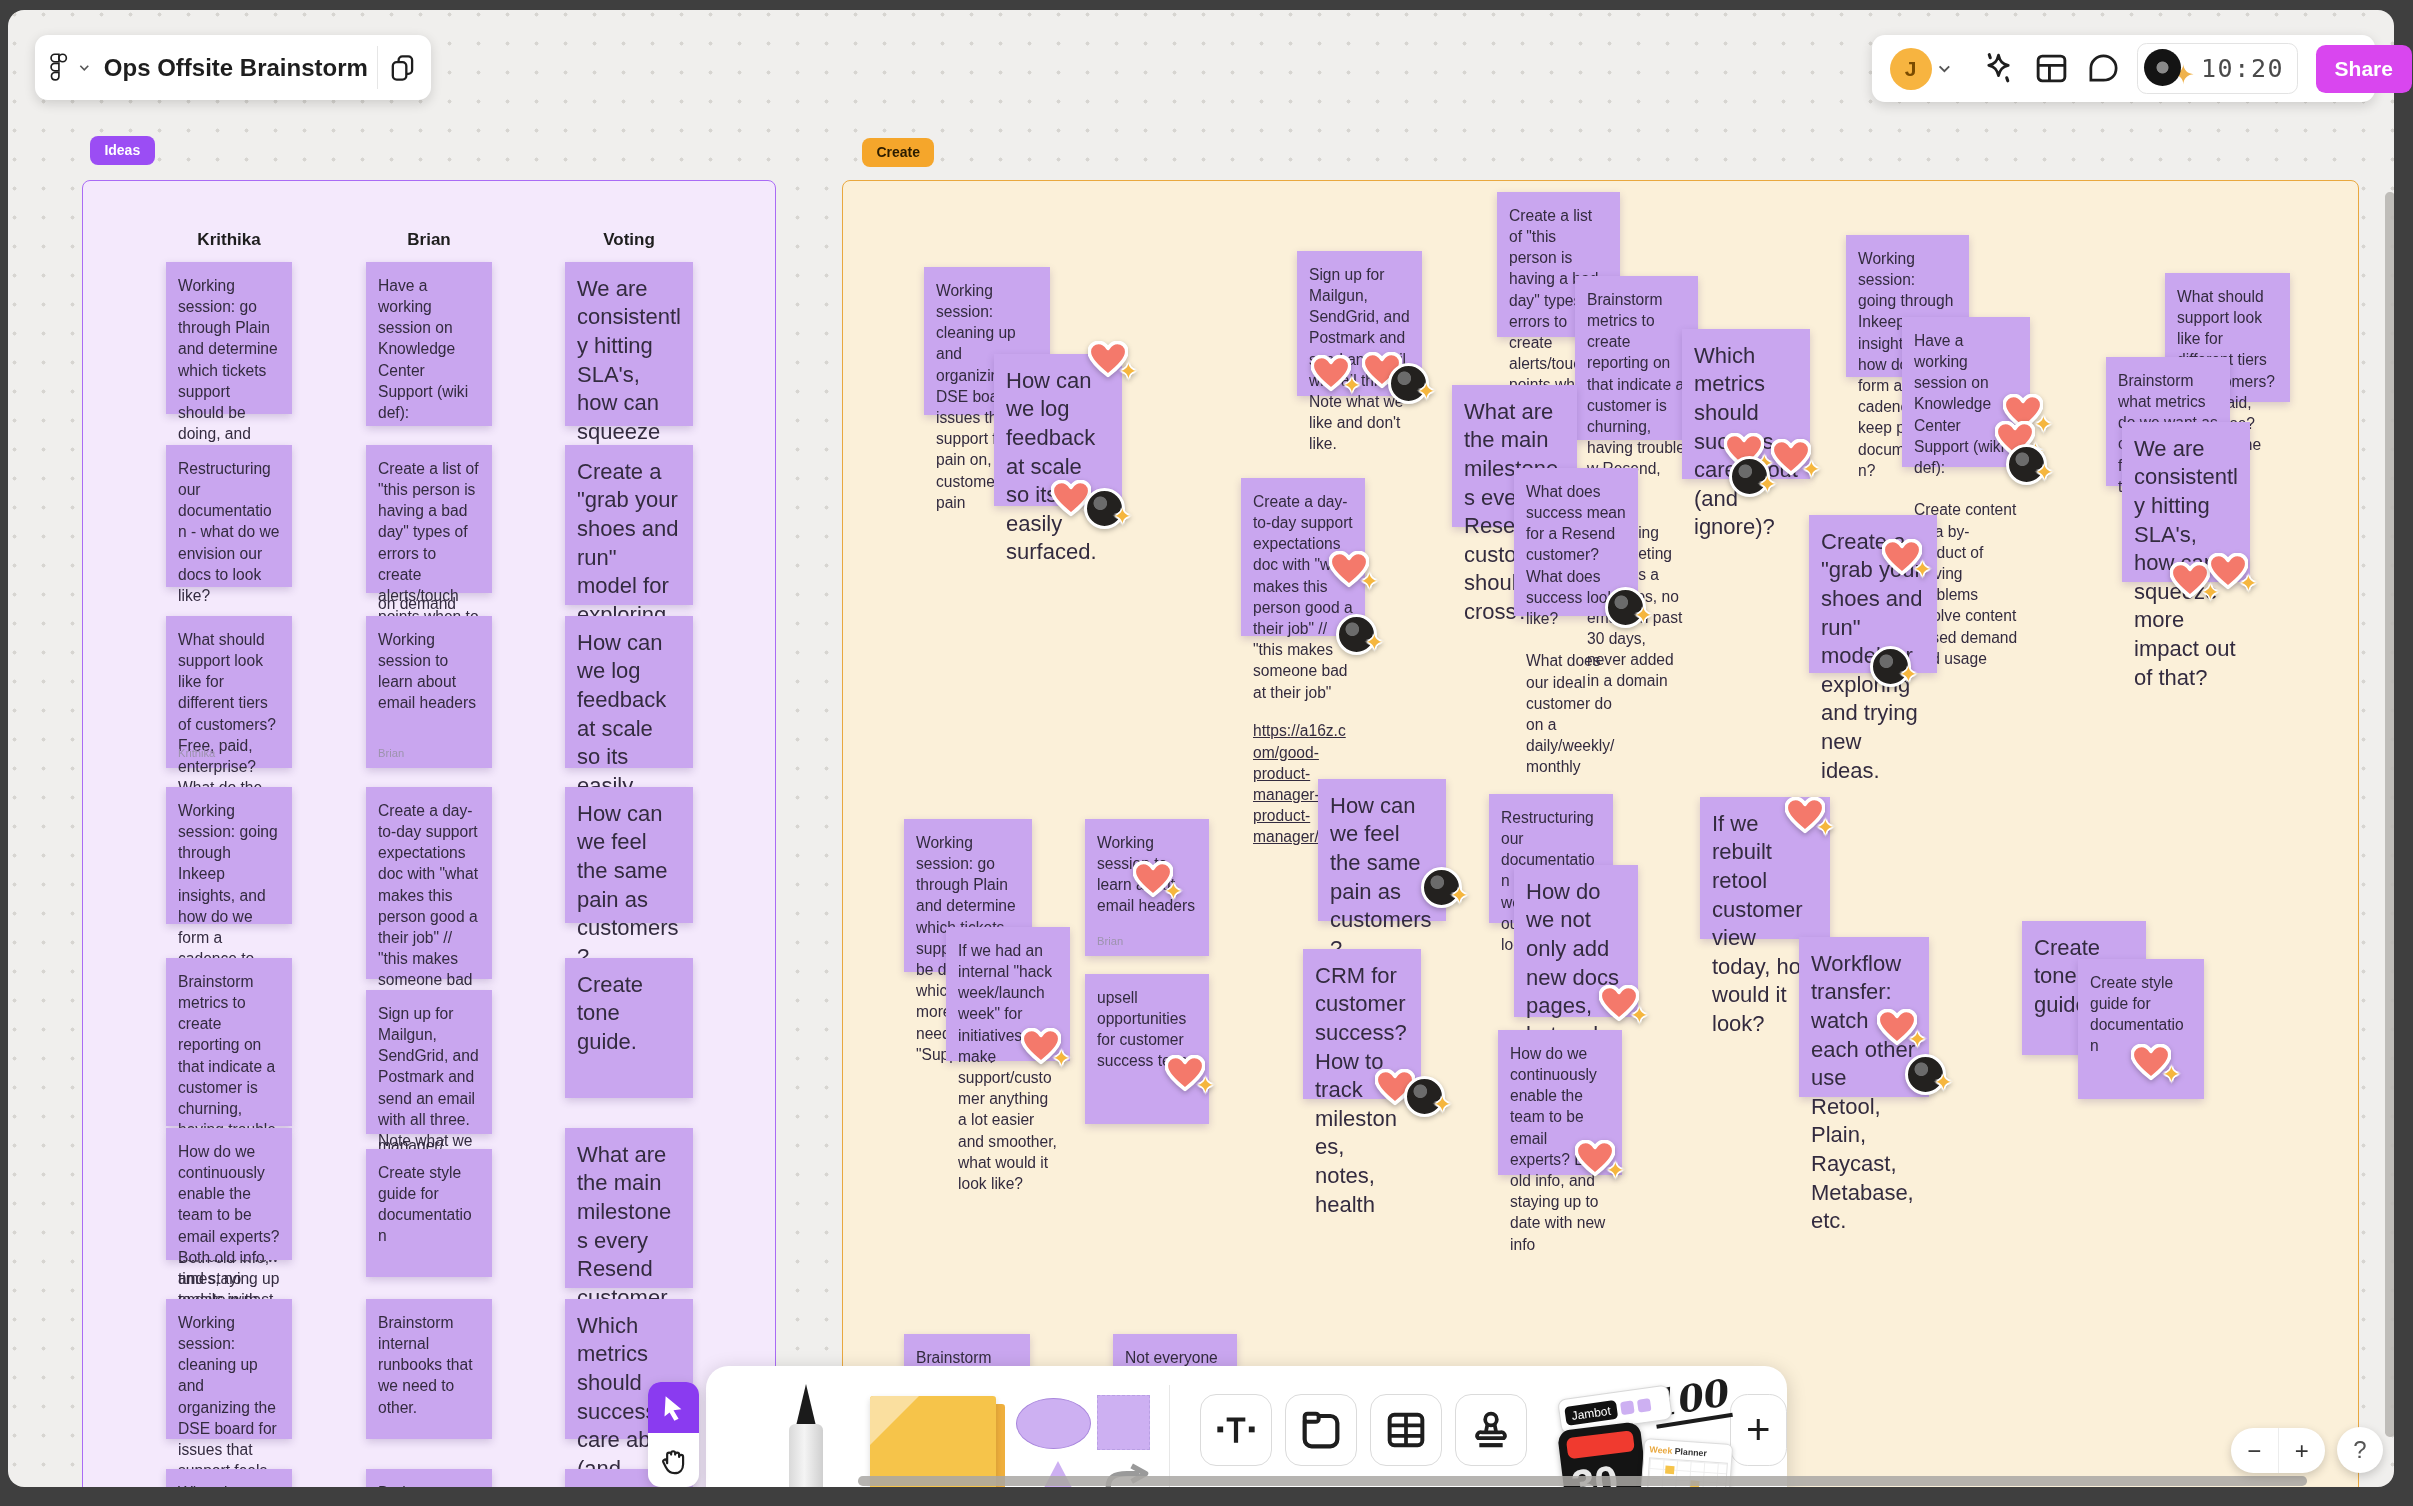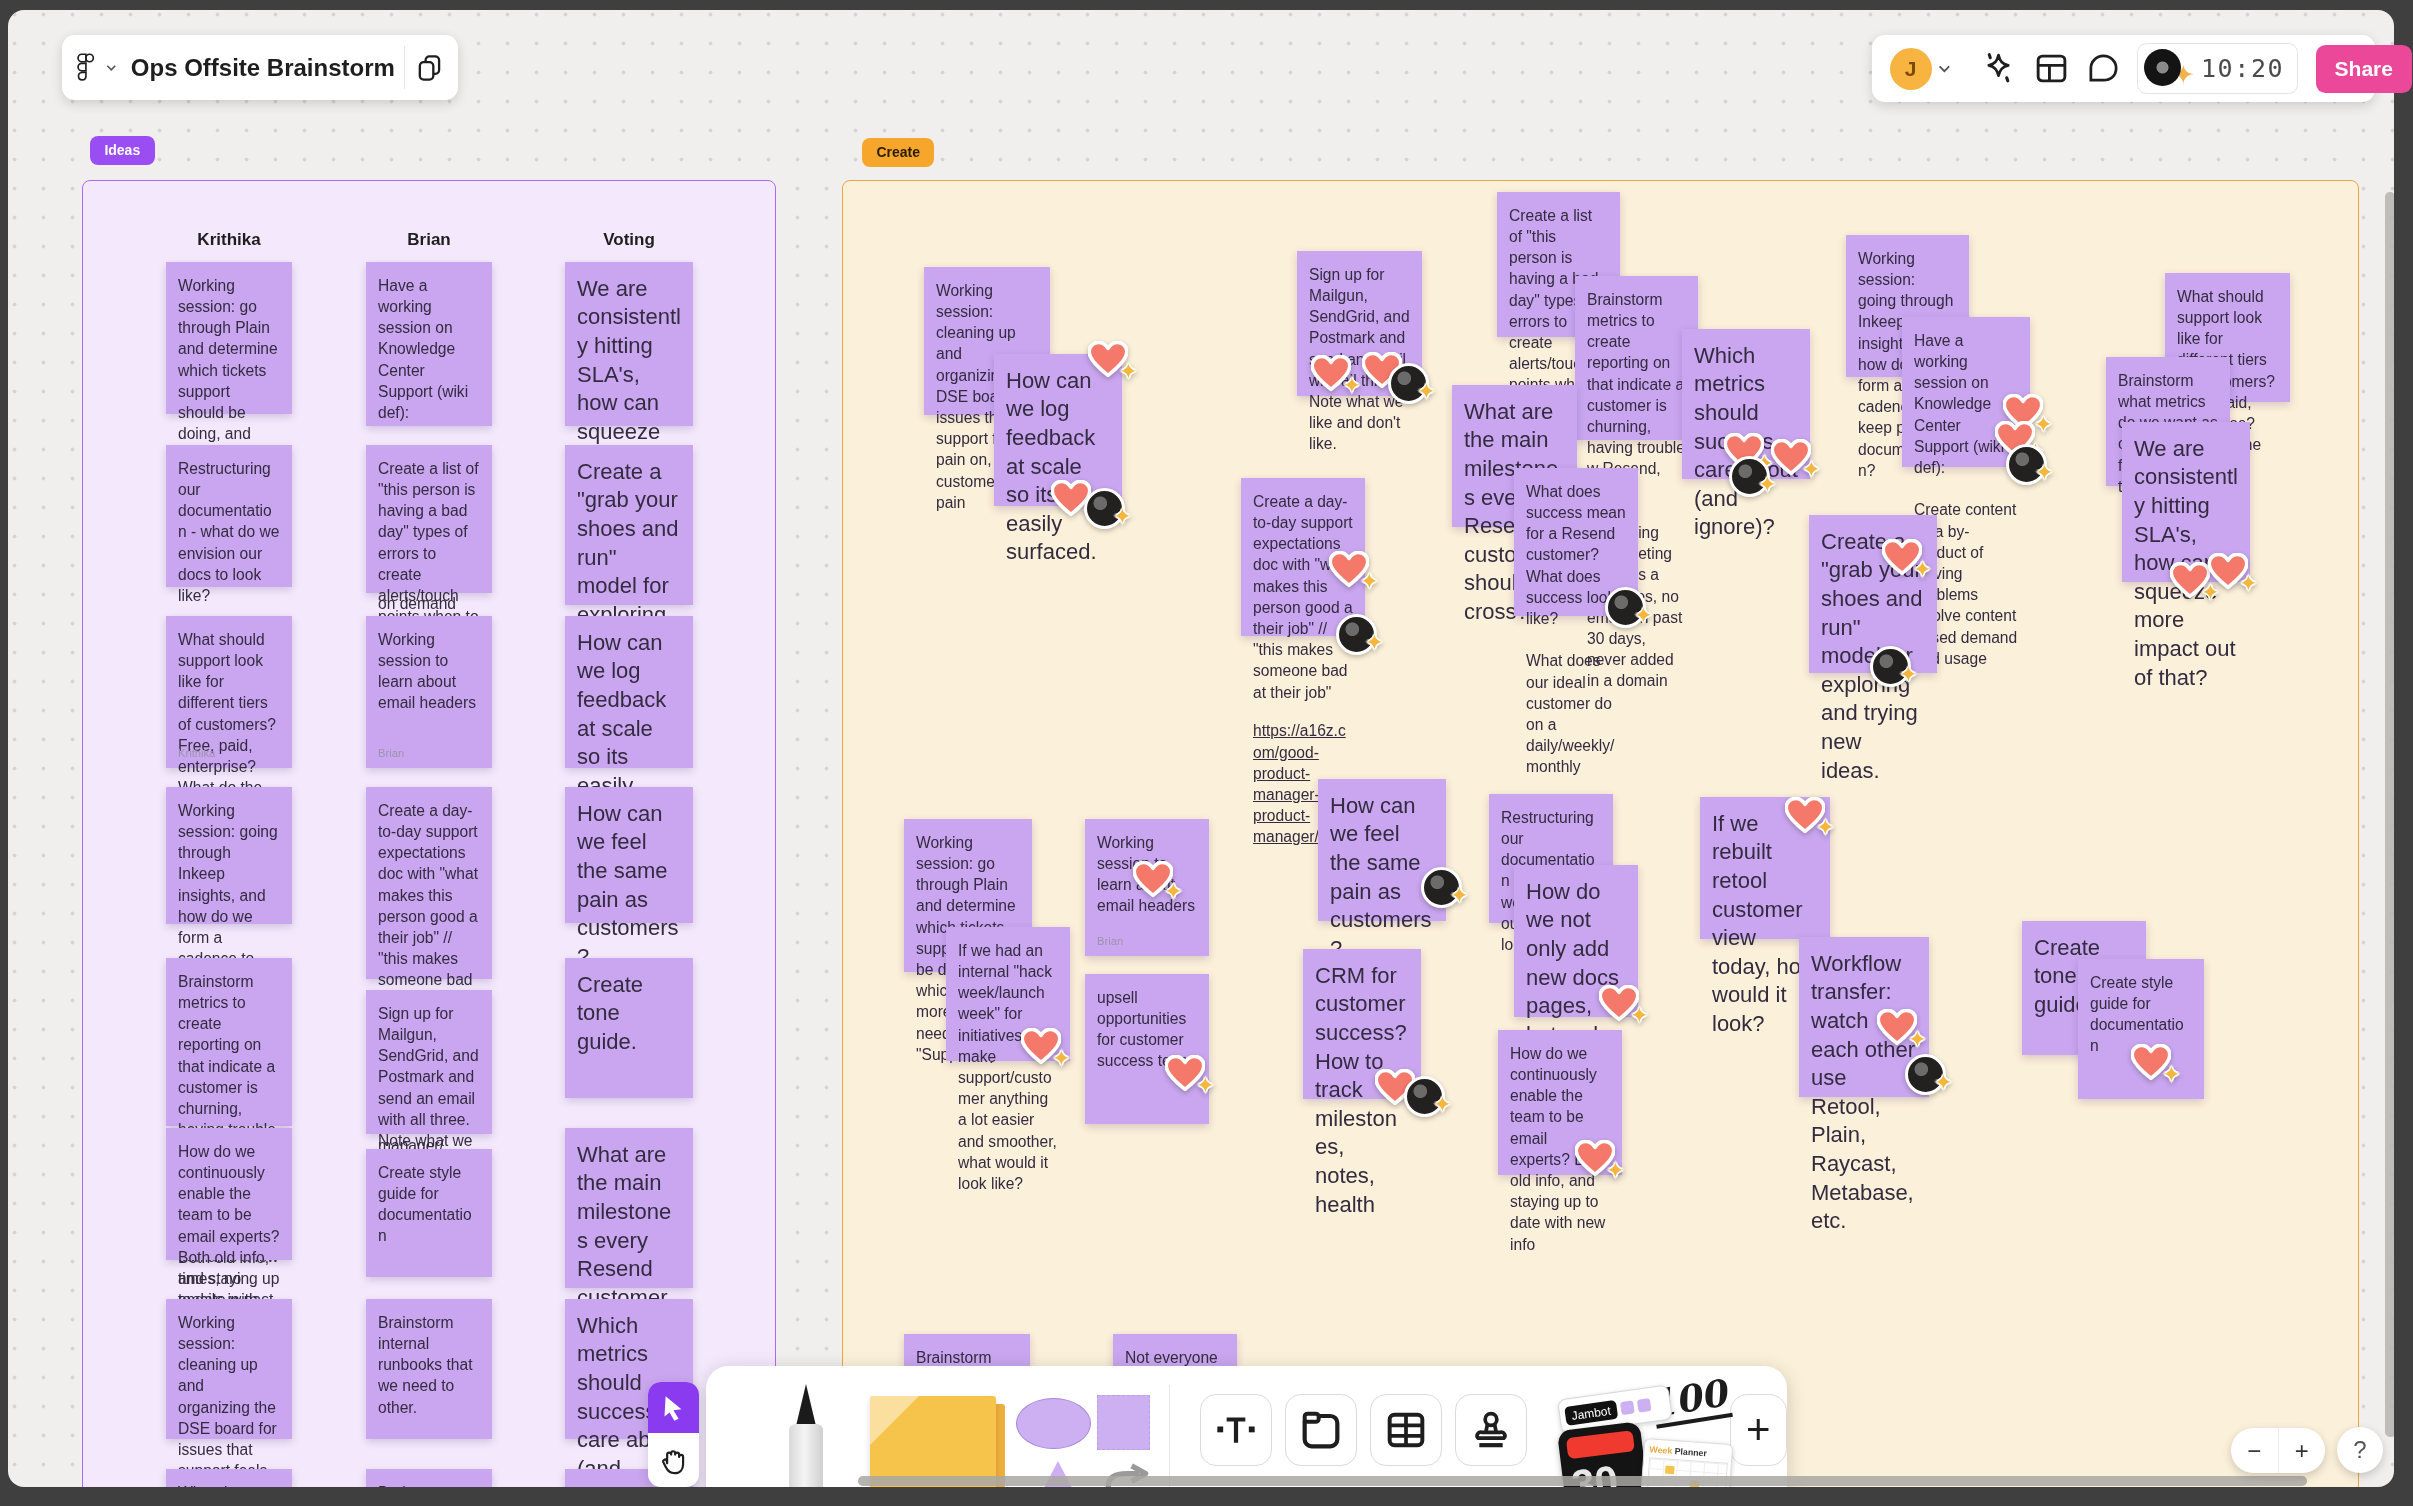--- a/index.html
+++ b/index.html
@@ -24,36 +24,36 @@
   .note .note-link{text-decoration:underline;margin-top:17.6px;}
   .note.clip{overflow:hidden;}
   .sticker{position:absolute;width:45px;height:43px;z-index:4;filter:drop-shadow(0 2.4px 2.4px rgba(0,0,0,.25));}
   .sticker .spark{position:absolute;right:-4.8px;bottom:-3.2px;font-size:22.3px;color:#F5B63E;
     text-shadow:-1.6px 0 #fff,1.6px 0 #fff,0 -1.6px #fff,0 1.6px #fff,-0.8px -0.8px #fff,0.8px 0.8px #fff,-0.8px 0.8px #fff,0.8px -0.8px #fff;}
   .sticker .ava{position:absolute;left:1.6px;top:1.6px;width:35px;height:35px;border-radius:50%;
     background:radial-gradient(circle at 38% 35%,#6b6b6b 0 6.4px,#23211f 7.2px);border:3.2px solid #fff;}
   
   .floatcard{position:absolute;background:#fff;border-radius:12.8px;box-shadow:0 3.2px 11.2px rgba(0,0,0,.14);
     display:flex;align-items:center;z-index:30;}
-  #title-card{left:35px;top:35px;width:396px;height:65px;padding:0 14.4px;box-sizing:border-box;gap:9.6px;margin-left:27px;}
+  #title-card{left:35px;top:35px;width:396px;height:65px;padding:0 14.4px;box-sizing:border-box;gap:9.6px;}
   #title-card .vsep{width:0.8px;height:43px;background:#E6E6E6;margin-left:auto;}
   #doc-title{font-weight:bold;font-size:24px;color:#1e1e1e;white-space:nowrap;margin-left:4.8px;}
   #topbar-right{left:1872px;top:35px;width:503px;height:67px;padding:0 11.2px;box-sizing:border-box;gap:16px;}
   #avatar{width:42px;height:42px;border-radius:50%;background:#F7B440;color:#7a4b00;font-weight:bold;
     font-size:21px;display:flex;align-items:center;justify-content:center;}
   .ic{display:flex;align-items:center;justify-content:center;}
   #timer-pill{display:flex;align-items:center;gap:8px;border:1.2px solid #E3E3E3;border-radius:9.6px;
     height:49px;padding:0 12.8px 0 6.4px;}
   #timer-display{font-family:"DejaVu Sans Mono",monospace;font-size:25px;color:#4a4a4a;letter-spacing:1.6px;}
   #record-wrap{position:relative;width:49px;height:45px;}
   #record-wrap .star{position:absolute;right:-1.6px;bottom:0;font-size:27px;color:#EFB24C;
     text-shadow:-1.6px 0 #fff,1.6px 0 #fff,0 -1.6px #fff,0 1.6px #fff;}
   #record-disc{position:absolute;left:0;top:3.2px;width:37px;height:37px;border-radius:50%;
     background:radial-gradient(circle,#8a8a8a 0 5.6px,#141414 6.4px);}
-  #share-btn{background:#ec4899;color:#fff;font-weight:bold;font-size:21px;border:none;
+  #share-btn{background:#d946ef;color:#fff;font-weight:bold;font-size:21px;border:none;
     border-radius:9.6px;height:48px;padding:0 19px;margin-left:1.6px;}
   
   #toolbar{position:absolute;left:706px;top:1366px;width:1081px;height:176px;background:#fff;
     border-radius:22.3px;box-shadow:0 4.8px 19px rgba(0,0,0,.18);z-index:20;display:flex;align-items:flex-start;}
   #select-stack{position:absolute;left:648px;top:1382px;width:51px;height:105px;background:#fff;
     border-radius:12.8px;box-shadow:0 3.2px 11.2px rgba(0,0,0,.15);z-index:21;overflow:hidden;}
   #select-top{width:51px;height:51px;background:#8A3BF0;display:flex;align-items:center;justify-content:center;}
   #hand-bottom{width:51px;height:54px;display:flex;align-items:center;justify-content:center;}
   .toolbtn{width:70px;height:70px;border:1.2px solid #DBDBDB;border-radius:16px;background:#fff;
     display:flex;align-items:center;justify-content:center;margin-top:28px;}

